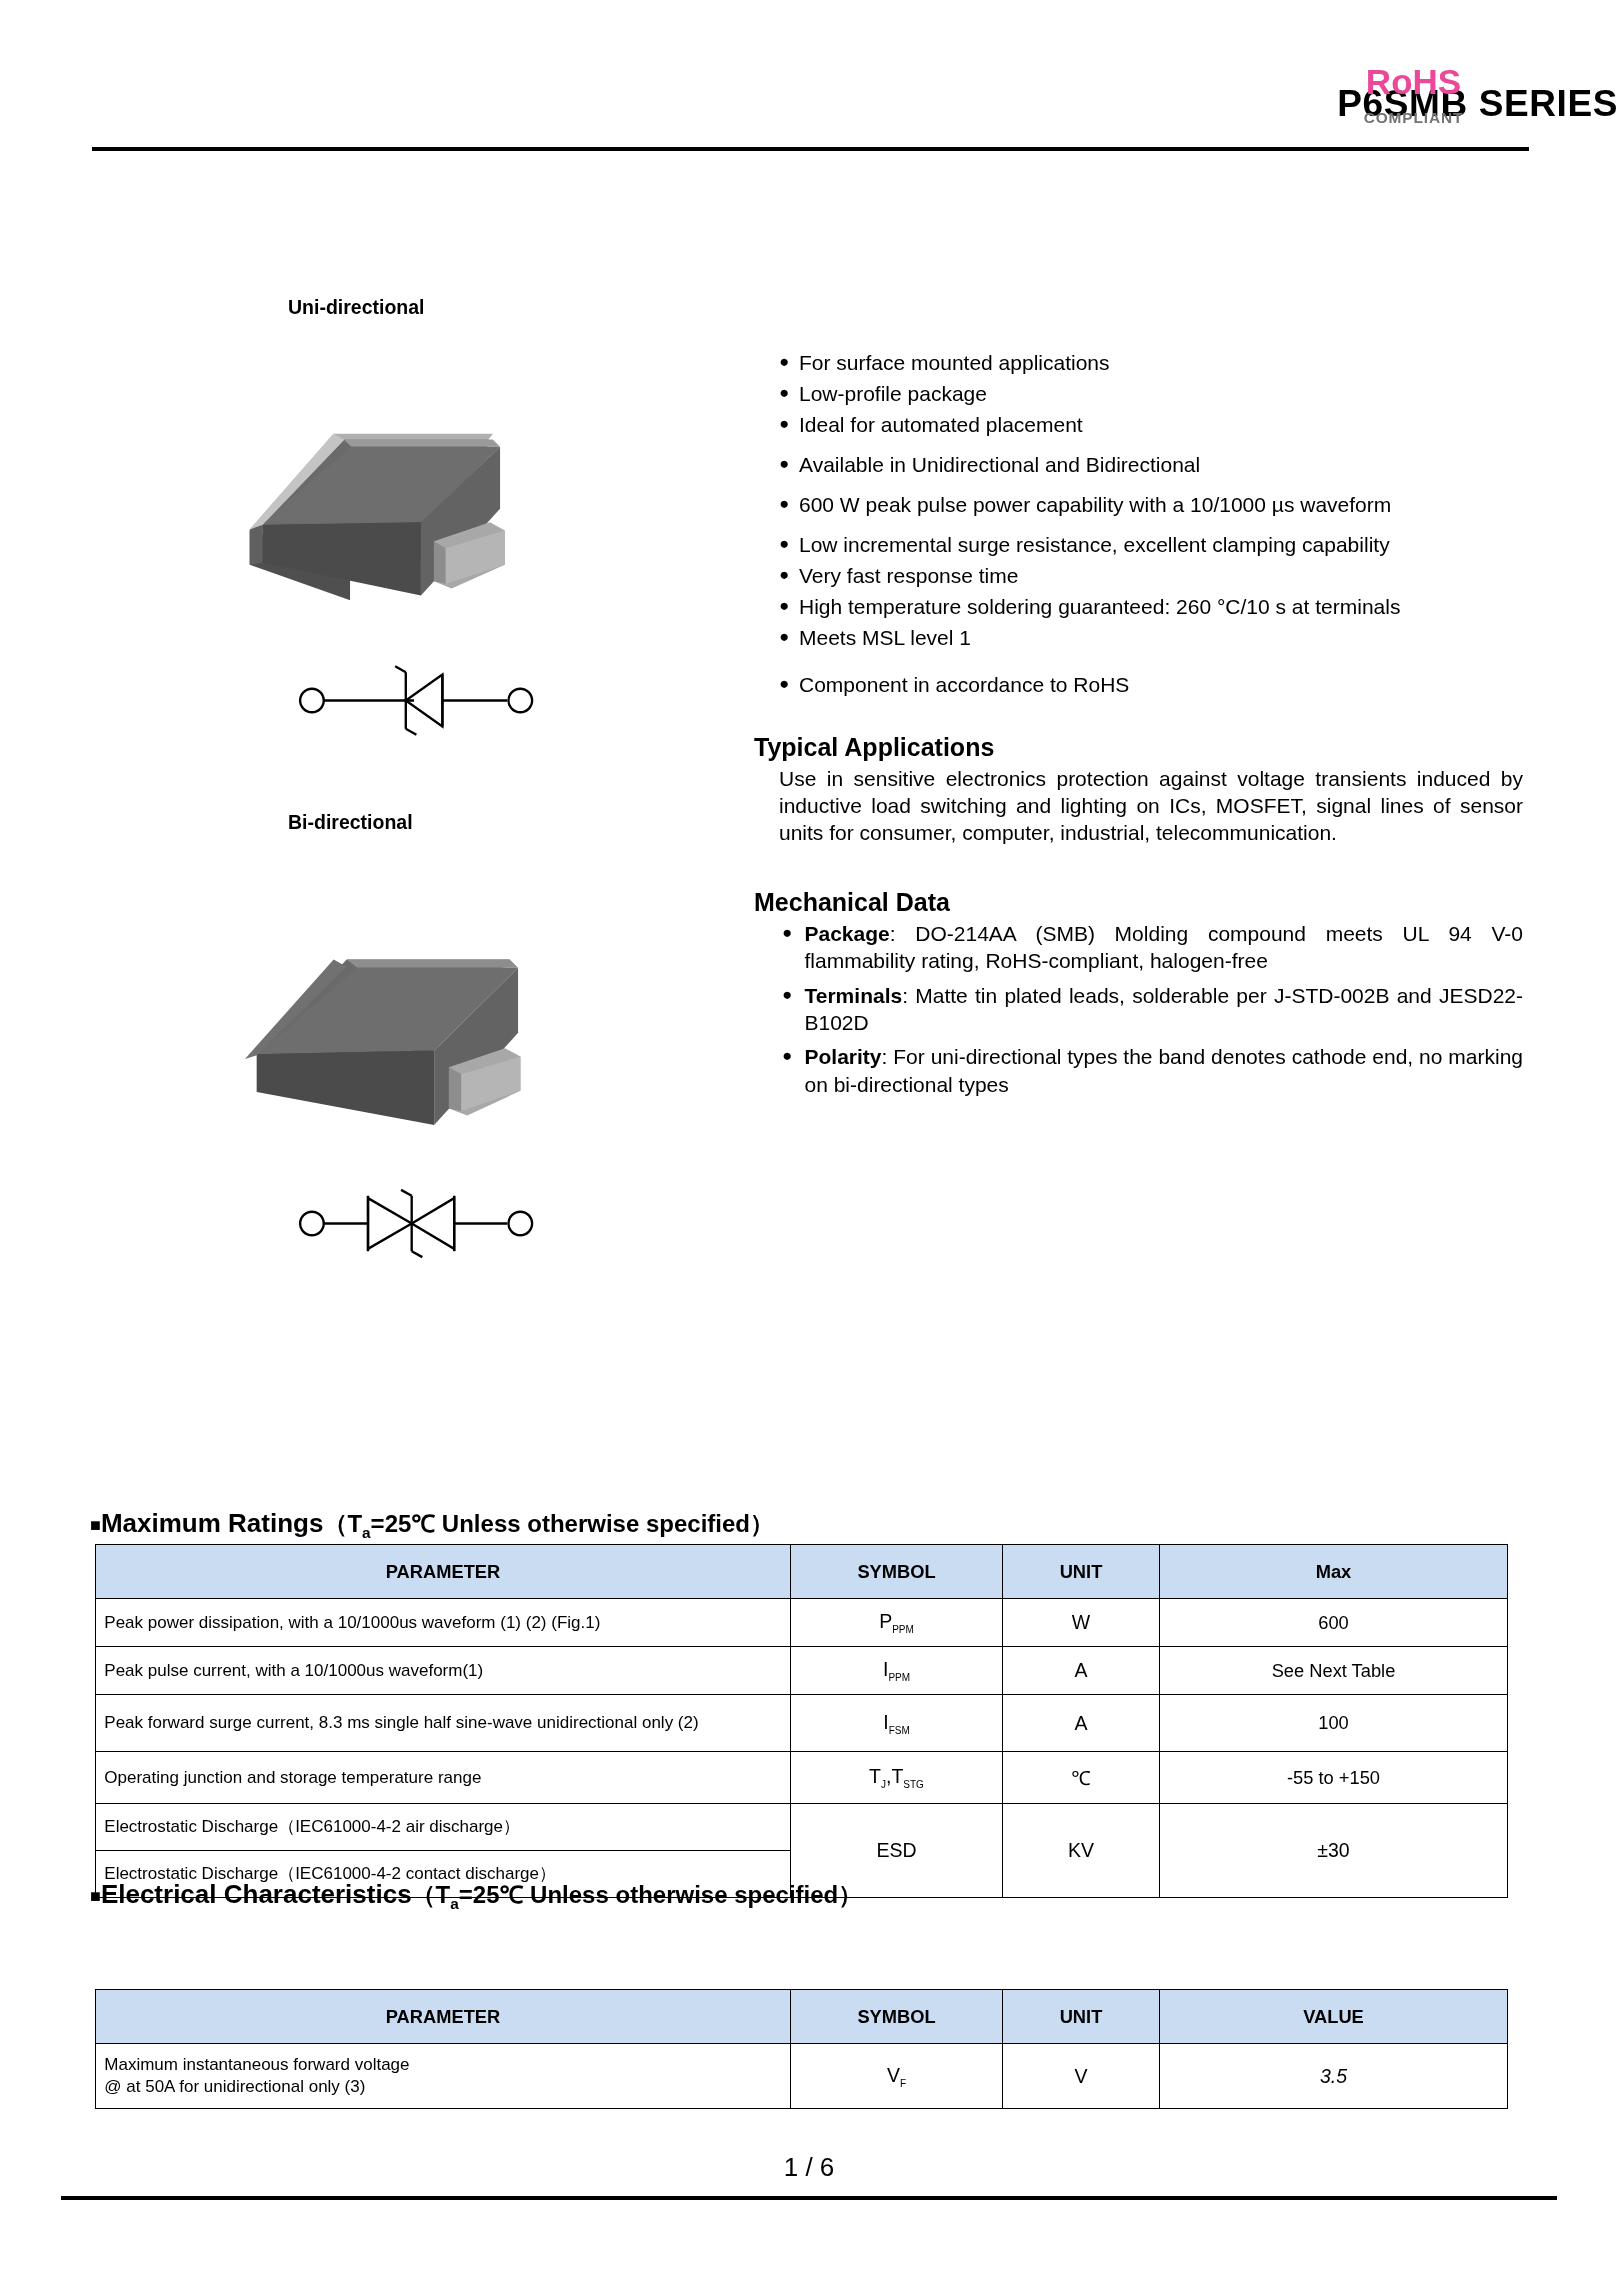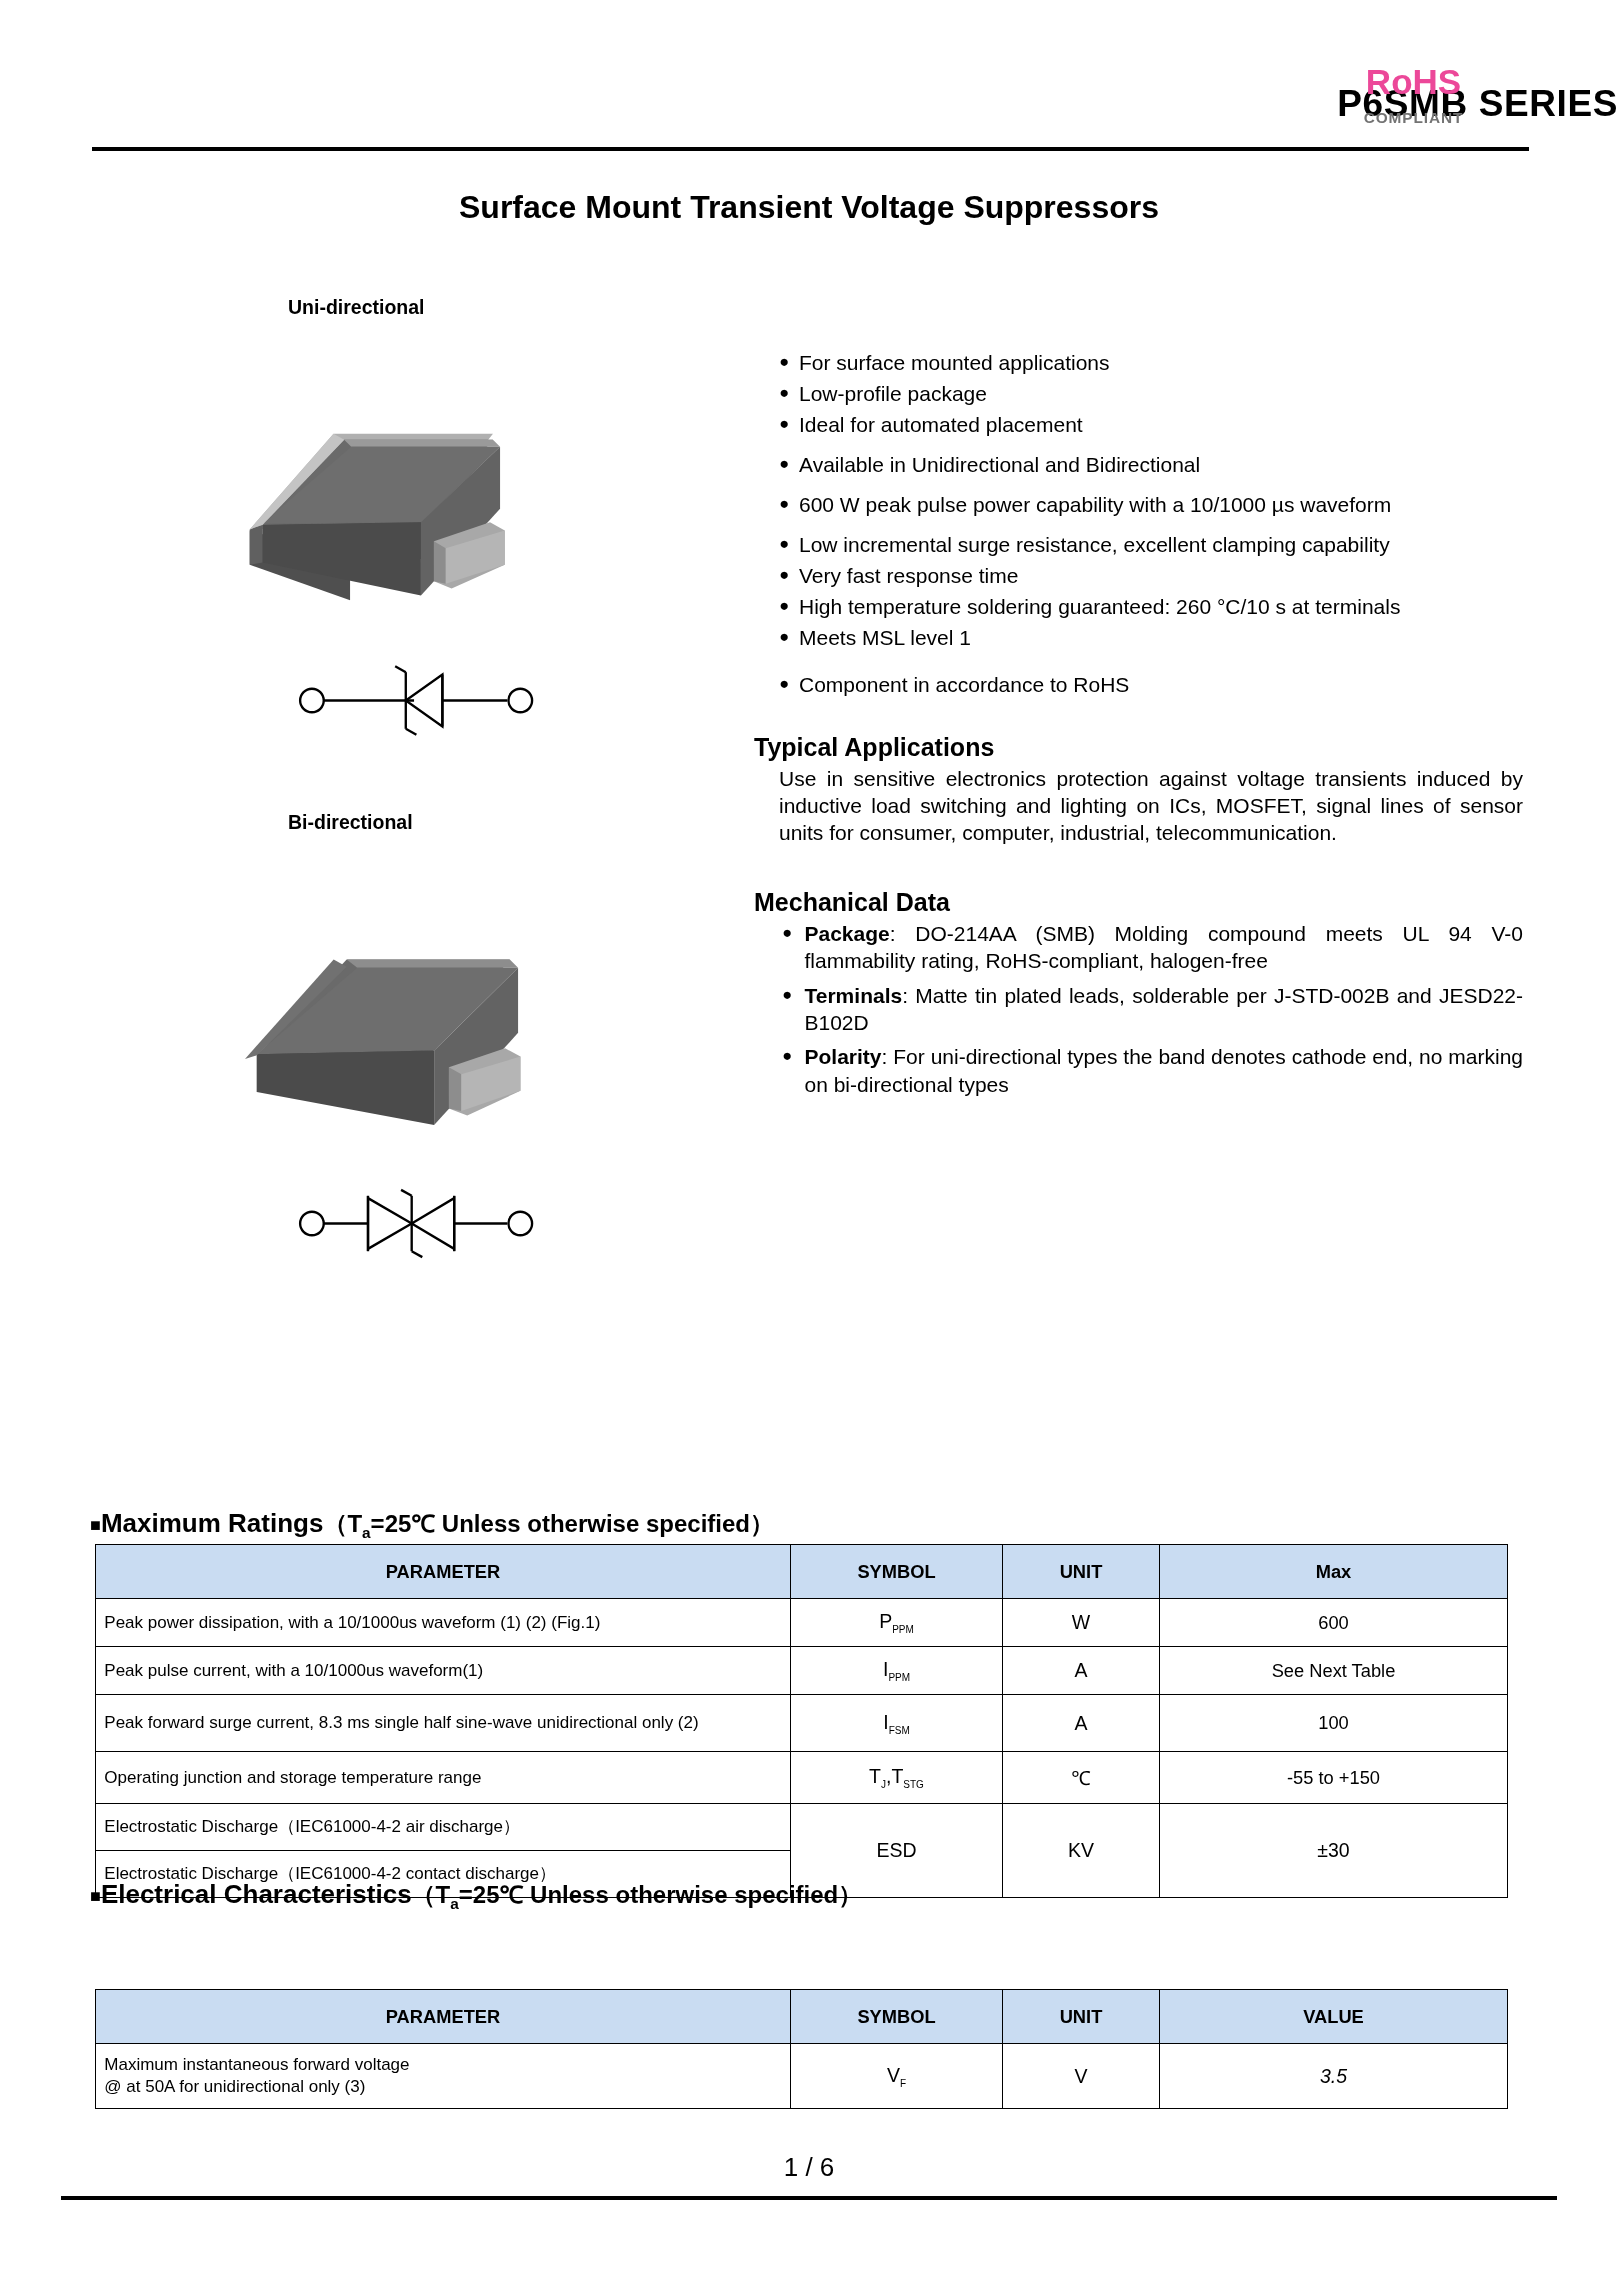--- a/index.html
+++ b/index.html
@@ -113,21 +113,20 @@
 
   <div class="hdr">
     <div class="hdr-title">P6SMB SERIES</div>
     <div class="rohs-wrap">
       <div class="rohs-main">RoHS</div>
       <div class="rohs-sub">COMPLIANT</div>
     </div>
     <div class="hdr-rule"></div>
   </div>
 
-  <div class="subtitle">Surface Mount Transient Voltage Suppressors</div>
 
   <div class="lbl-uni">Uni-directional</div>
 
   <div class="pkg" style="left:245px; top:364px;">
     <svg width="307" height="254" viewBox="0 0 520 430">
 
       <polygon points="8,280 150,118 420,118 300,272" fill="#b0b0b0"></polygon>
       <polygon points="30,272 168,128 420,128 300,268" fill="#6a6a6a"></polygon>
       <polygon points="168,128 420,128 432,140 180,140" fill="#9a9a9a"></polygon>
 

